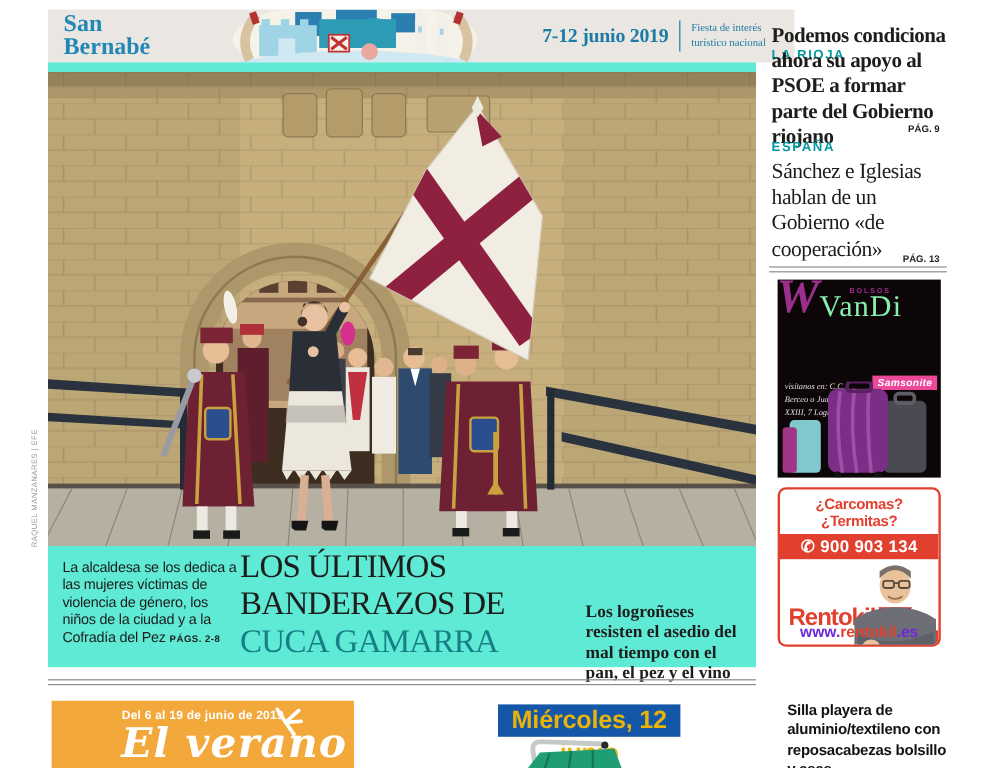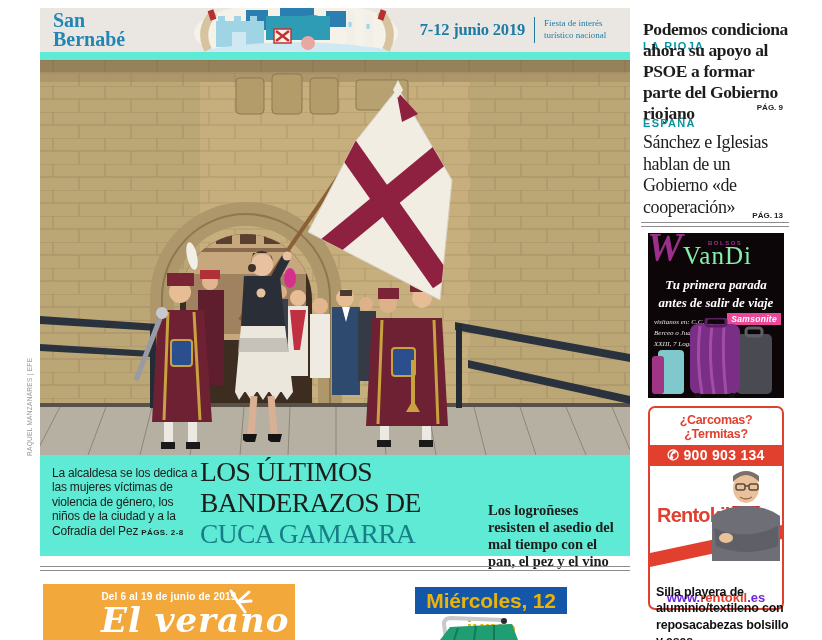--- a/index.html
+++ b/index.html
@@ -1,20 +1,20 @@
 <!DOCTYPE html>
 <html><head>
 <meta charset="utf-8">
 <style>
   html,body{margin:0;padding:0;background:#fff;overflow:hidden;}
   body{width:822px;height:640px;position:relative;font-family:"Liberation Sans",sans-serif;color:#1d1d1b;}
   .abs{position:absolute;}
 
   
-  .banner{left:40px;top:8px;width:590px;height:44px;background:#EAE7E2;}
+  .banner{left:40px;top:8px;width:590px;height:44px;background:#EAE7E2;padding-left:32px;}
   .banner-title{left:13px;top:3px;width:95px;font-family:"Liberation Serif",serif;font-weight:700;
     color:#2287B4;font-size:20px;line-height:0.95;}
   .banner-illus{left:148px;top:0;width:218px;height:44px;}
   .banner-right{right:8px;top:0;height:44px;display:flex;align-items:center;gap:9px;}
   .banner-dates{font-family:"Liberation Serif",serif;font-weight:700;color:#1D7BA6;font-size:16.5px;letter-spacing:-0.2px;}
   .banner-div{width:1px;height:26px;background:#1D7BA6;}
   .banner-tagline{font-family:"Liberation Serif",serif;color:#1D7BA6;font-size:9px;width:78px;line-height:1.3;}
 
   
   .photo-frame{left:40px;top:52px;width:590px;height:504px;background:#5eead4;}
@@ -53,21 +53,21 @@
   .vandi-name{left:35px;top:9px;font-family:"Liberation Serif",serif;font-size:25px;letter-spacing:1px;color:#86efac;}
   .vandi-tag{left:0;top:43px;width:136px;text-align:center;font-family:"Liberation Serif",serif;
     font-style:italic;font-weight:700;font-size:13px;line-height:1.35;}
   .vandi-visit{left:6px;top:84px;width:58px;font-family:"Liberation Serif",serif;font-style:italic;
     font-size:7px;line-height:1.55;color:#e5dee2;}
   .samsonite{right:3px;top:80px;background:#ec4899;color:#fff;font-style:italic;font-weight:700;
     font-size:8.5px;padding:1px 4px;letter-spacing:0.3px;}
   .vandi-lug{right:0;bottom:0;width:132px;height:80px;}
 
   
-  .ad-rentokil{left:648px;top:406px;width:136px;height:204px;background:#fff;border:2px solid #E2402F;
+  .ad-rentokil{left:648px;top:406px;width:136px;height:133px;background:#fff;border:2px solid #E2402F;
     border-radius:7px;box-sizing:border-box;overflow:hidden;}
   .rk-q{margin-top:5px;text-align:center;color:#E2402F;font-weight:700;font-size:12.5px;letter-spacing:-0.3px;}
   .rk-phone{margin-top:4px;background:#E2402F;color:#fff;font-weight:700;font-size:14px;text-align:center;
     height:21px;line-height:21px;letter-spacing:0.3px;}
   .rk-mid{position:relative;height:95px;}
   .rk-stripe{position:absolute;left:0;bottom:-8px;width:132px;height:46px;}
   .rk-logo{position:absolute;left:7px;top:38px;color:#E2402F;font-weight:700;font-size:20px;letter-spacing:-0.8px;}
   .rk-man{position:absolute;right:2px;top:0;width:74px;height:95px;}
   .rk-url{position:absolute;left:0;bottom:3px;width:132px;text-align:center;font-weight:700;font-size:13px;}
   .rk-url .b{color:#6d28d9;} .rk-url .r{color:#E2402F;}
@@ -284,24 +284,20 @@
 <div class="abs pg p1">PÁG. 9</div>
 <div class="abs kicker k2">ESPAÑA</div>
 <div class="abs side-head2">Sánchez e Iglesias hablan de un Gobierno «de cooperación»</div>
 <div class="abs pg p2">PÁG. 13</div>
 <div class="abs rule-double side-rule"></div>
 
 <div class="abs ad-vandi">
   <div class="abs vandi-w">W</div>
   <div class="abs vandi-bolsos">BOLSOS</div>
   <div class="abs vandi-name">VanDi</div>
-  <div class="abs vandi-tag">
-    <span>Tu primera parada</span><br>
-    <span>antes de salir de viaje</span>
-  </div>
   <div class="abs vandi-visit">visítanos en: C.C. Berceo o Juan XXIII, 7 Logroño</div>
   <div class="abs samsonite">Samsonite</div>
   <svg class="abs vandi-lug" viewBox="0 0 132 80">
     <rect x="84" y="16" width="36" height="60" rx="5" fill="#4A4A52"></rect>
     <rect x="94" y="10" width="16" height="8" rx="3" fill="none" stroke="#5E5E66" stroke-width="3"></rect>
     <rect x="6" y="32" width="26" height="44" rx="4" fill="#7FC8CC"></rect>
     <rect x="0" y="38" width="12" height="38" rx="3" fill="#A03585"></rect>
     <rect x="38" y="6" width="50" height="70" rx="8" fill="#7B2E86"></rect>
     <path d="M48,8 Q44,40 50,76 M60,6 Q56,40 62,76 M72,6 Q70,40 74,76" stroke="#A14DA8" stroke-width="3" fill="none"></path>
     <rect x="54" y="0" width="20" height="8" rx="3" fill="none" stroke="#5A2162" stroke-width="3"></rect>

